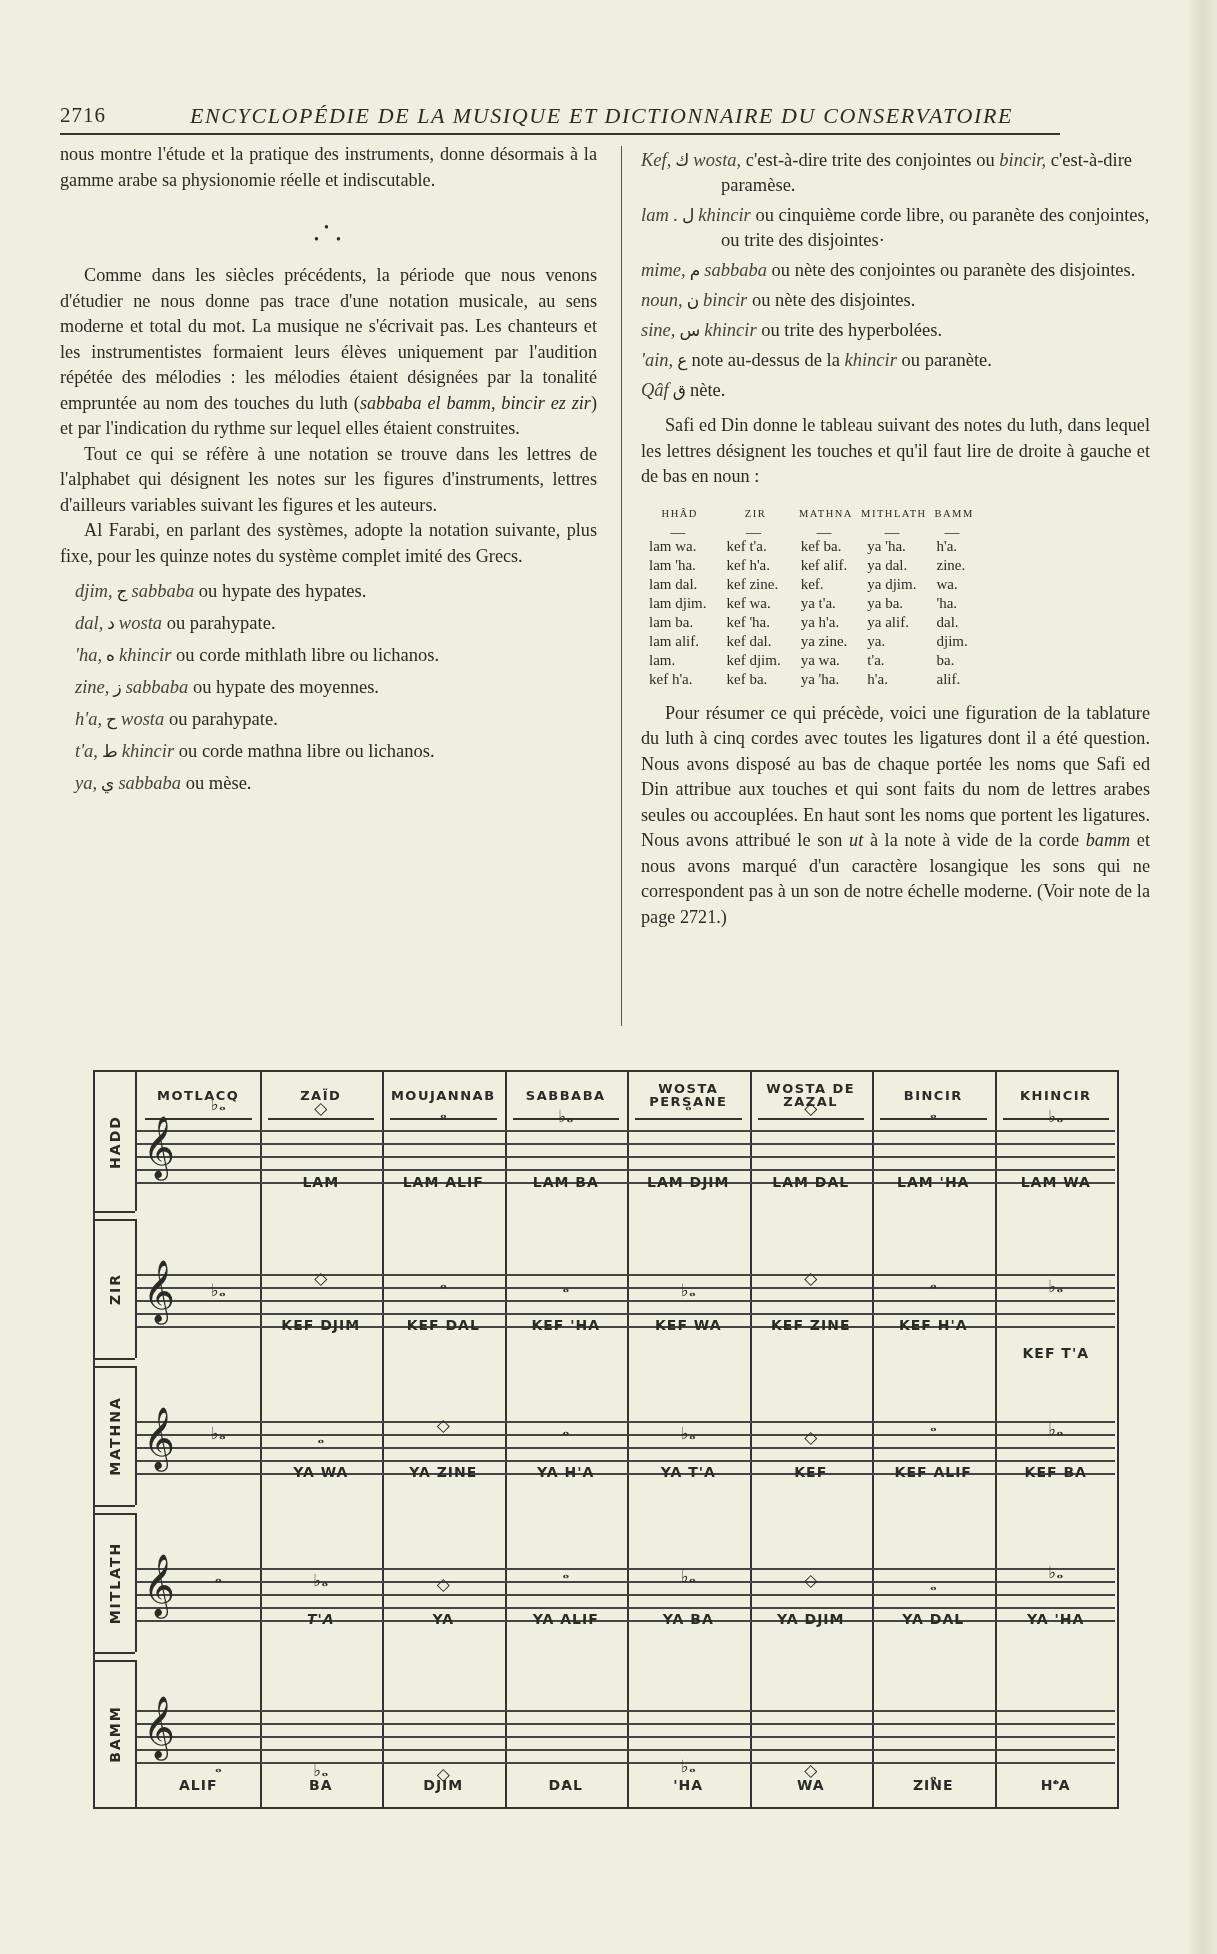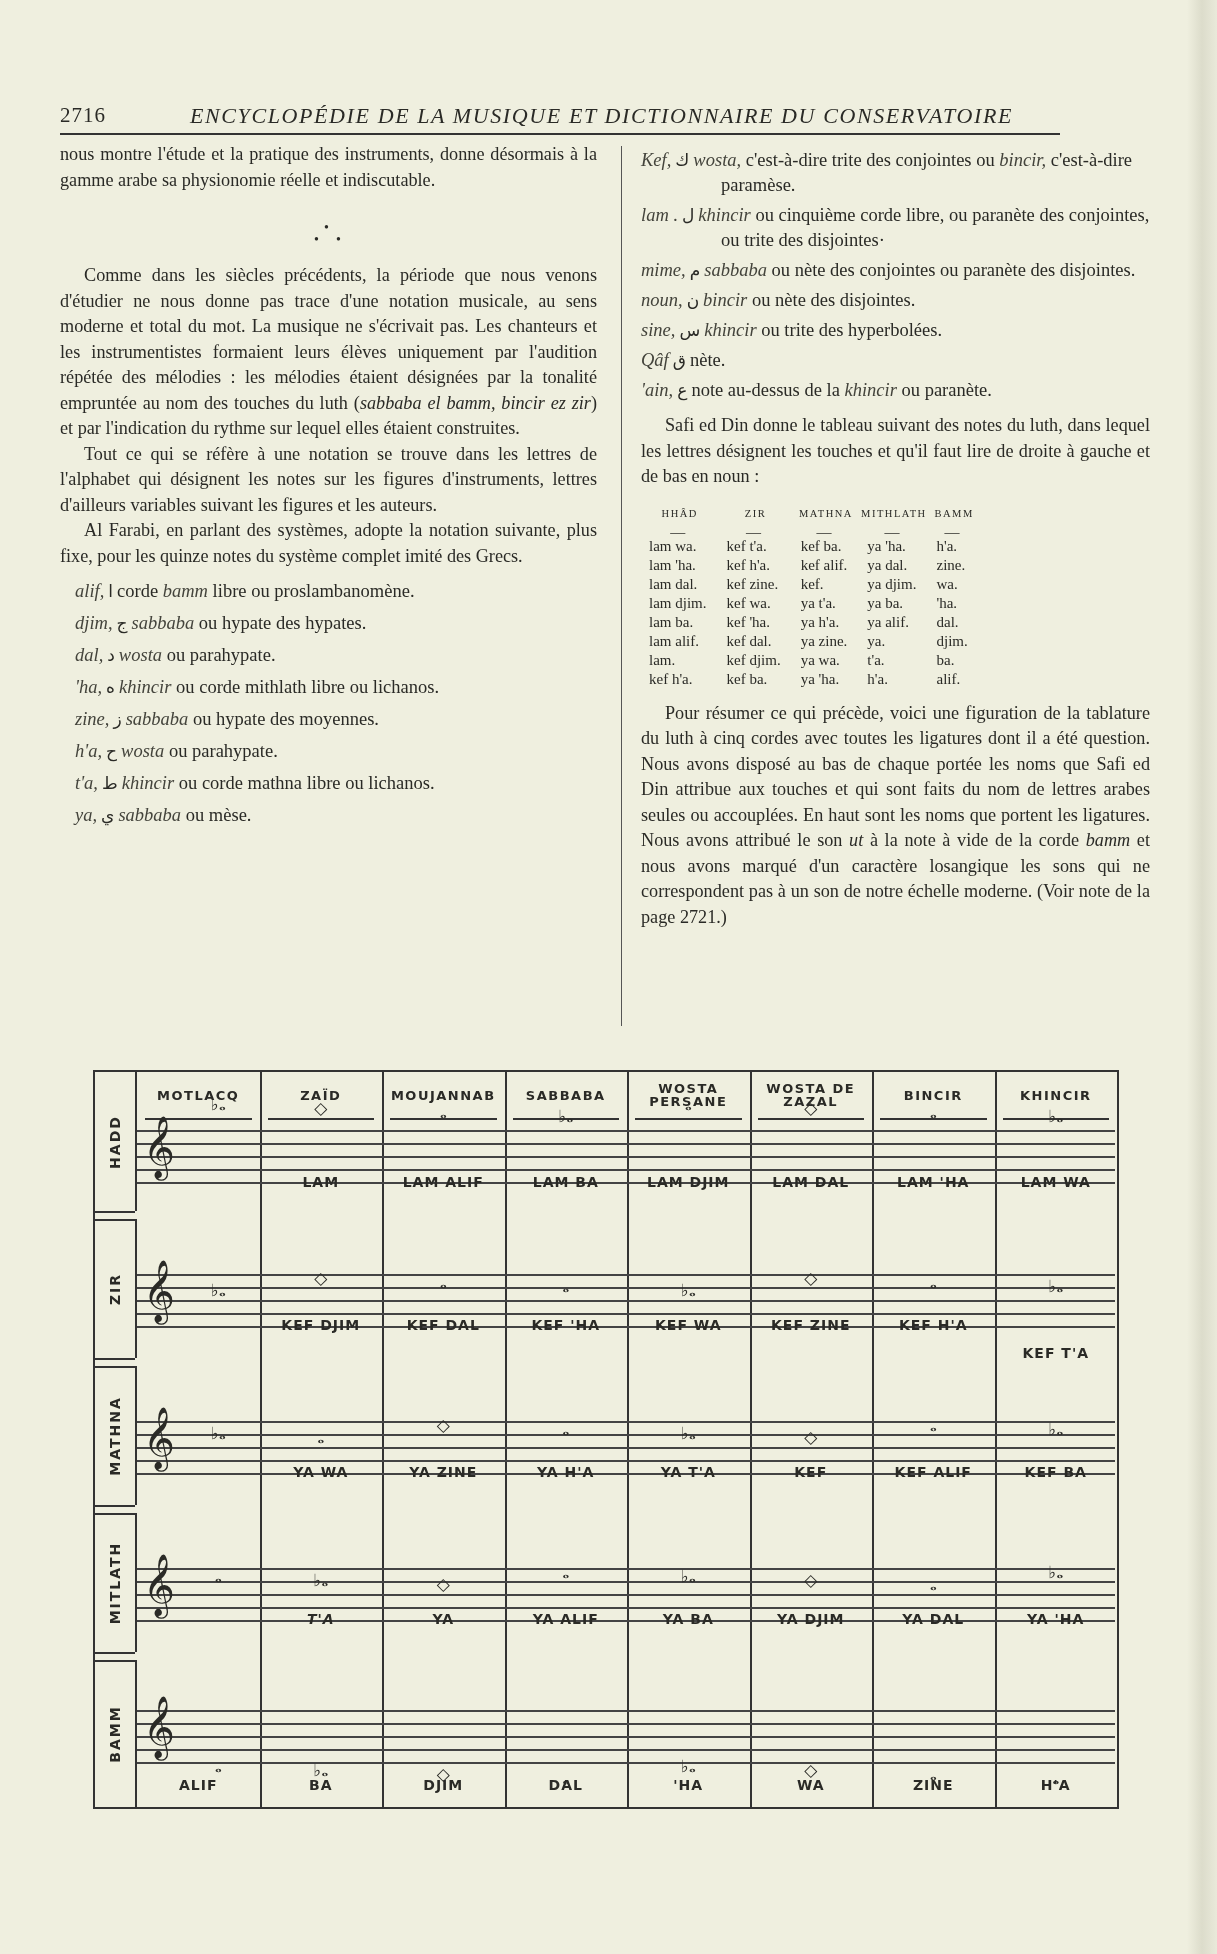--- a/index.html
+++ b/index.html
@@ -61,42 +61,41 @@
   <p>nous montre l'étude et la pratique des instruments, donne désormais à la gamme arabe sa physionomie réelle et indiscutable.</p>
   <div class="stars">
     <span style="left:264px;top:22px;">•</span>
       <span style="left:254px;top:34px;">•</span>
       <span style="left:276px;top:34px;">•</span>
   </div>
   <p class="indent"><span>Comme dans les siècles précédents, la période que nous venons d'étudier ne nous donne pas trace d'une notation musicale, au sens moderne et total du mot. La musique ne s'écrivait pas. Les chanteurs et les instrumentistes formaient leurs élèves uniquement par l'audition répétée des mélodies : les mélodies étaient désignées par la tonalité empruntée au nom des touches du luth (</span><i>sabbaba el bamm, bincir ez zir</i><span>) et par l'indication du rythme sur lequel elles étaient construites.</span></p>
   <p class="indent">Tout ce qui se réfère à une notation se trouve dans les lettres de l'alphabet qui désignent les notes sur les figures d'instruments, lettres d'ailleurs variables suivant les figures et les auteurs.</p>
   <p class="indent" style="margin-bottom:10px;">Al Farabi, en parlant des systèmes, adopte la notation suivante, plus fixe, pour les quinze notes du système complet imité des Grecs.</p>
   <div style="font-size:18.5px;line-height:25px;">
-    <p class="def"><i>alif,</i><span class="ar">ا</span><span>corde </span><i>bamm</i><span> libre ou proslambanomène.</span></p>
     <p class="def"><i>djim,</i><span class="ar">ج</span><i>sabbaba</i><span> ou hypate des hypates.</span></p>
     <p class="def"><i>dal,</i><span class="ar">د</span><i>wosta</i><span> ou parahypate.</span></p>
     <p class="def"><i>'ha,</i><span class="ar">ه</span><i>khincir</i><span> ou corde mithlath libre ou lichanos.</span></p>
     <p class="def"><i>zine,</i><span class="ar">ز</span><i>sabbaba</i><span> ou hypate des moyennes.</span></p>
     <p class="def"><i>h'a,</i><span class="ar">ح</span><i>wosta</i><span> ou parahypate.</span></p>
     <p class="def"><i>t'a,</i><span class="ar">ط</span><i>khincir</i><span> ou corde mathna libre ou lichanos.</span></p>
     <p class="def"><i>ya,</i><span class="ar">ي</span><i>sabbaba</i><span> ou mèse.</span></p>
   </div>
 </div>
 
 <div class="col-divider"></div>
 
 <div class="col col-right">
   <div style="font-size:18.5px;line-height:25px;">
     <p class="hang"><i>Kef,</i><span class="ar">ك</span><i>wosta,</i><span> c'est-à-dire trite des conjointes ou </span><i>bincir,</i><span> c'est-à-dire paramèse.</span></p>
     <p class="hang"><i>lam .</i><span class="ar">ل</span><i>khincir</i><span> ou cinquième corde libre, ou paranète des conjointes, ou trite des disjointes·</span></p>
     <p class="hang"><i>mime,</i><span class="ar">م</span><i>sabbaba</i><span> ou nète des conjointes ou paranète des disjointes.</span></p>
     <p class="hang"><i>noun,</i><span class="ar">ن</span><i>bincir</i><span> ou nète des disjointes.</span></p>
     <p class="hang"><i>sine,</i><span class="ar">س</span><i>khincir</i><span> ou trite des hyperbolées.</span></p>
+    <p class="hang"><i>'ain,</i><span class="ar">ع</span><span>note au-dessus de la </span><i>khincir</i><span> ou paranète.</span></p>
     <p class="hang"><i>Qâf</i><span class="ar">ق</span><span>nète.</span></p>
-    <p class="hang"><i>'ain,</i><span class="ar">ع</span><span>note au-dessus de la </span><i>khincir</i><span> ou paranète.</span></p>
   </div>
   <p class="indent" style="margin-top:10px;">Safi ed Din donne le tableau suivant des notes du luth, dans lequel les lettres désignent les touches et qu'il faut lire de droite à gauche et de bas en noun :</p>
   <table class="safi">
     <thead>
       <tr>
         <th>HHÂD</th>
         <th>ZIR</th>
         <th>MATHNA</th>
         <th>MITHLATH</th>
         <th>BAMM</th>

